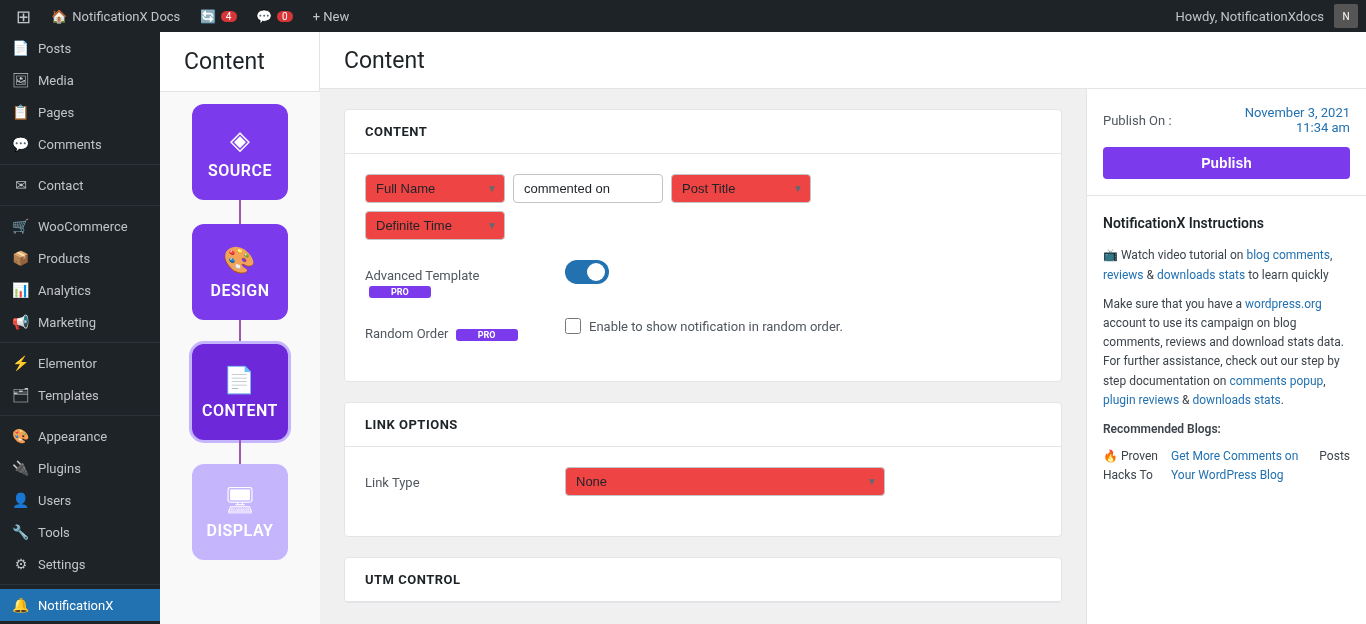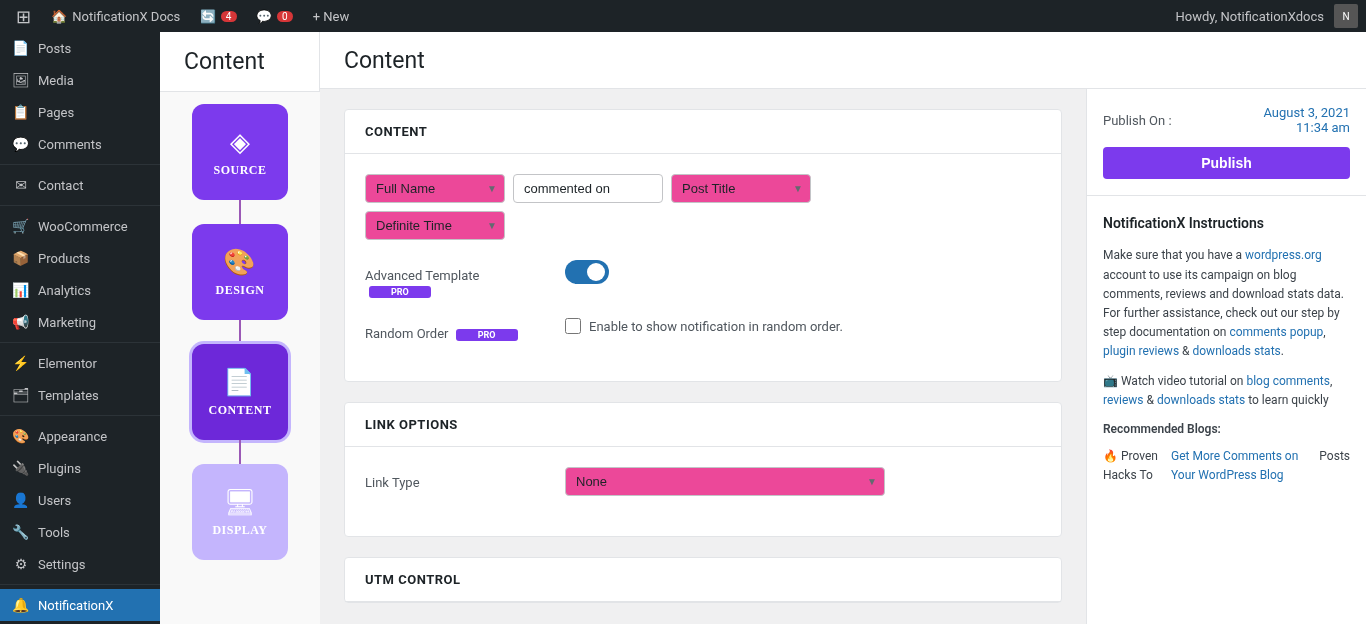--- a/index.html
+++ b/index.html
@@ -108,21 +108,21 @@
       align-items: center;
       justify-content: center;
       color: #fff;
       cursor: pointer;
       gap: 6px;
       margin: 0 auto;
     }
     .step-box.active { background: #6d28d9; box-shadow: 0 0 0 3px #c4b5fd; }
     .step-box.dim { background: #c4b5fd; }
     .step-box .step-icon { font-size: 26px; }
-    .step-box .step-label { font-size: 12px; font-weight: 600; letter-spacing: 0.5px; text-transform: uppercase; font-family: Liberation Serif, serif; }
+    .step-box .step-label { font-size: 16px; font-weight: 600; letter-spacing: 0.5px; text-transform: uppercase; }
 
     
     .content-area {
       flex: 1;
       overflow-y: auto;
       padding: 20px 24px;
     }
 
     
     .section {
@@ -167,21 +167,21 @@
     }
 
     
     .select-wrap {
       position: relative;
       display: inline-flex;
       align-items: center;
     }
     .select-control {
       appearance: none;
-      background: #ec4899;
+      background: #ef4444;
       border: 1px solid #c3c4c7;
       border-radius: 4px;
       padding: 6px 28px 6px 10px;
       font-size: 13px;
       color: #1d2327;
       cursor: pointer;
       min-width: 140px;
     }
     .select-arrow {
       position: absolute;
@@ -559,34 +559,34 @@
           </div>
 
         </div>
 
         <div class="right-sidebar">
 
           <div class="publish-box">
             <div class="publish-row">
               <span class="publish-label">Publish On :</span>
               <span class="publish-date">
-                <span>August 3, 2021</span><br>
+                <span>November 3, 2021</span><br>
                 <span>11:34 am</span>
               </span>
             </div>
             <button class="publish-btn">Publish</button>
           </div>
 
           <div class="instructions-box">
             <div class="instructions-title">NotificationX Instructions</div>
             <p>
-              Make sure that you have a <a href="#">wordpress.org</a> account to use its campaign on blog comments, reviews and download stats data. For further assistance, check out our step by step documentation on <a href="#">comments popup</a>, <a href="#">plugin reviews</a> &amp; <a href="#">downloads stats</a>.
+              📺 Watch video tutorial on <a href="#">blog comments</a>, <a href="#">reviews</a> &amp; <a href="#">downloads stats</a> to learn quickly
             </p>
             <p>
-              📺 Watch video tutorial on <a href="#">blog comments</a>, <a href="#">reviews</a> &amp; <a href="#">downloads stats</a> to learn quickly
+              Make sure that you have a <a href="#">wordpress.org</a> account to use its campaign on blog comments, reviews and download stats data. For further assistance, check out our step by step documentation on <a href="#">comments popup</a>, <a href="#">plugin reviews</a> &amp; <a href="#">downloads stats</a>.
             </p>
             <div class="rec-title">Recommended Blogs:</div>
             <div class="rec-item">
               🔥 Proven Hacks To <a href="#">Get More Comments on Your WordPress Blog</a> Posts
             </div>
           </div>
 
         </div>
 
       </div>

